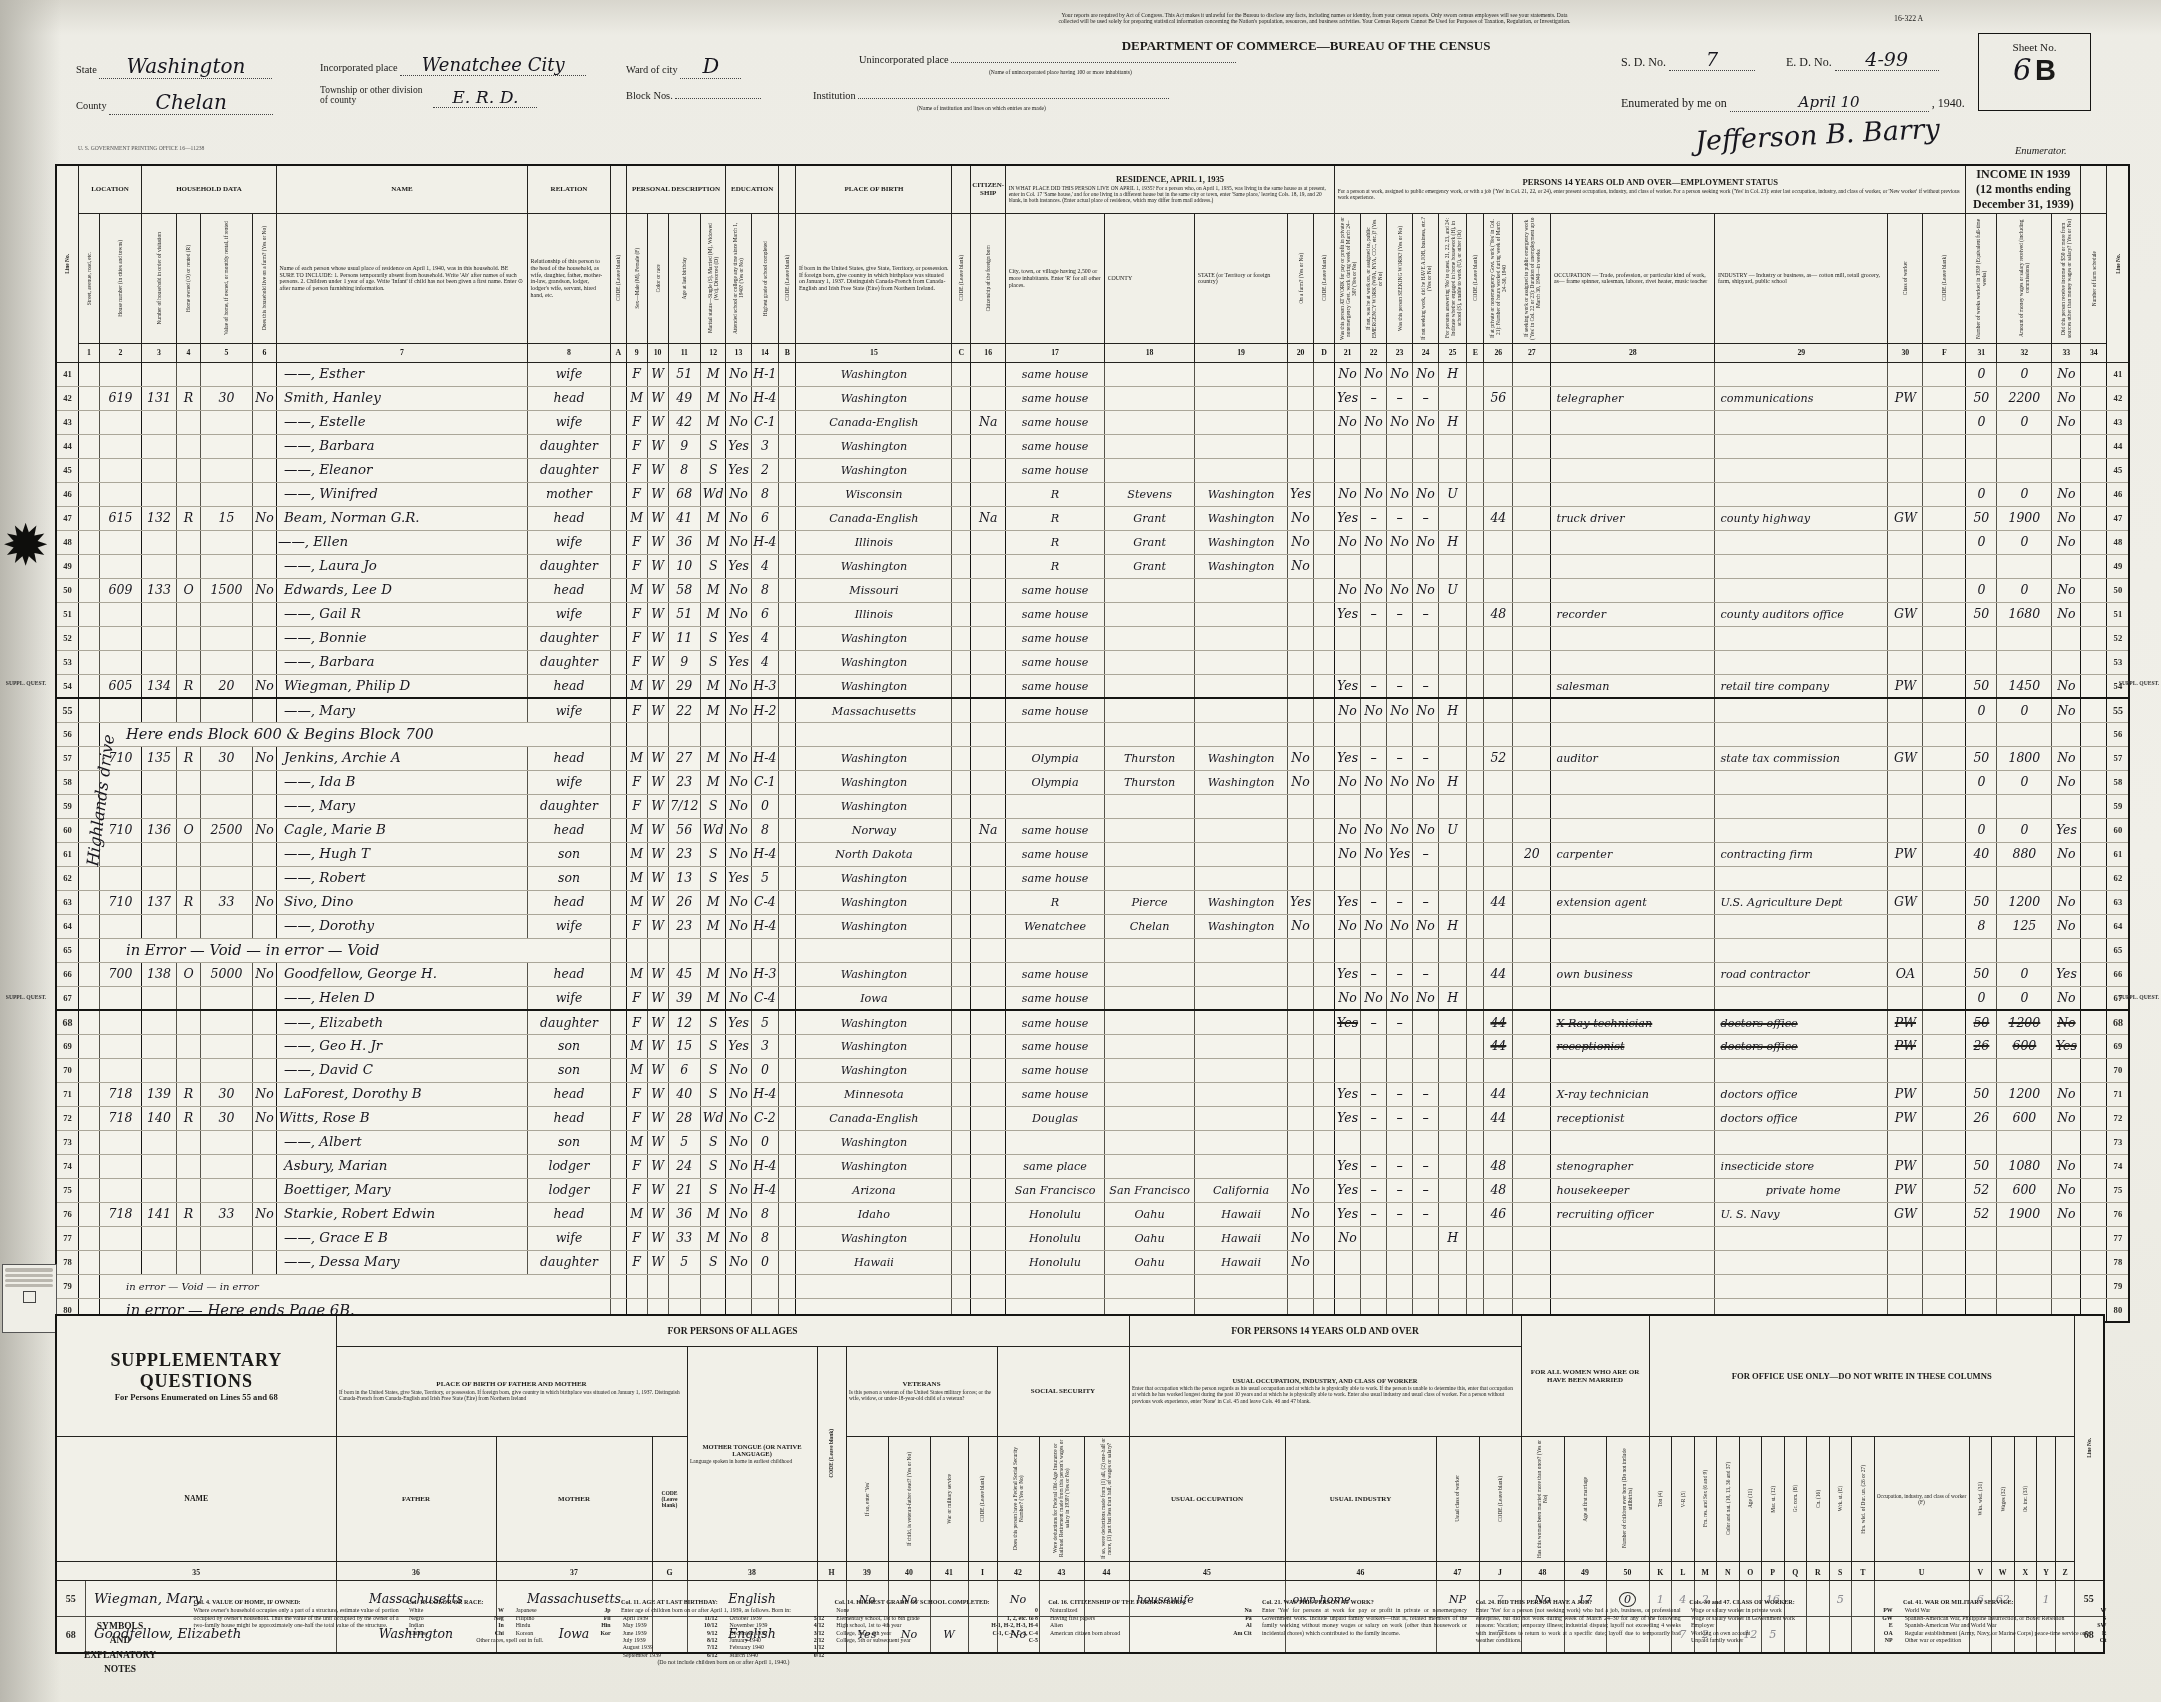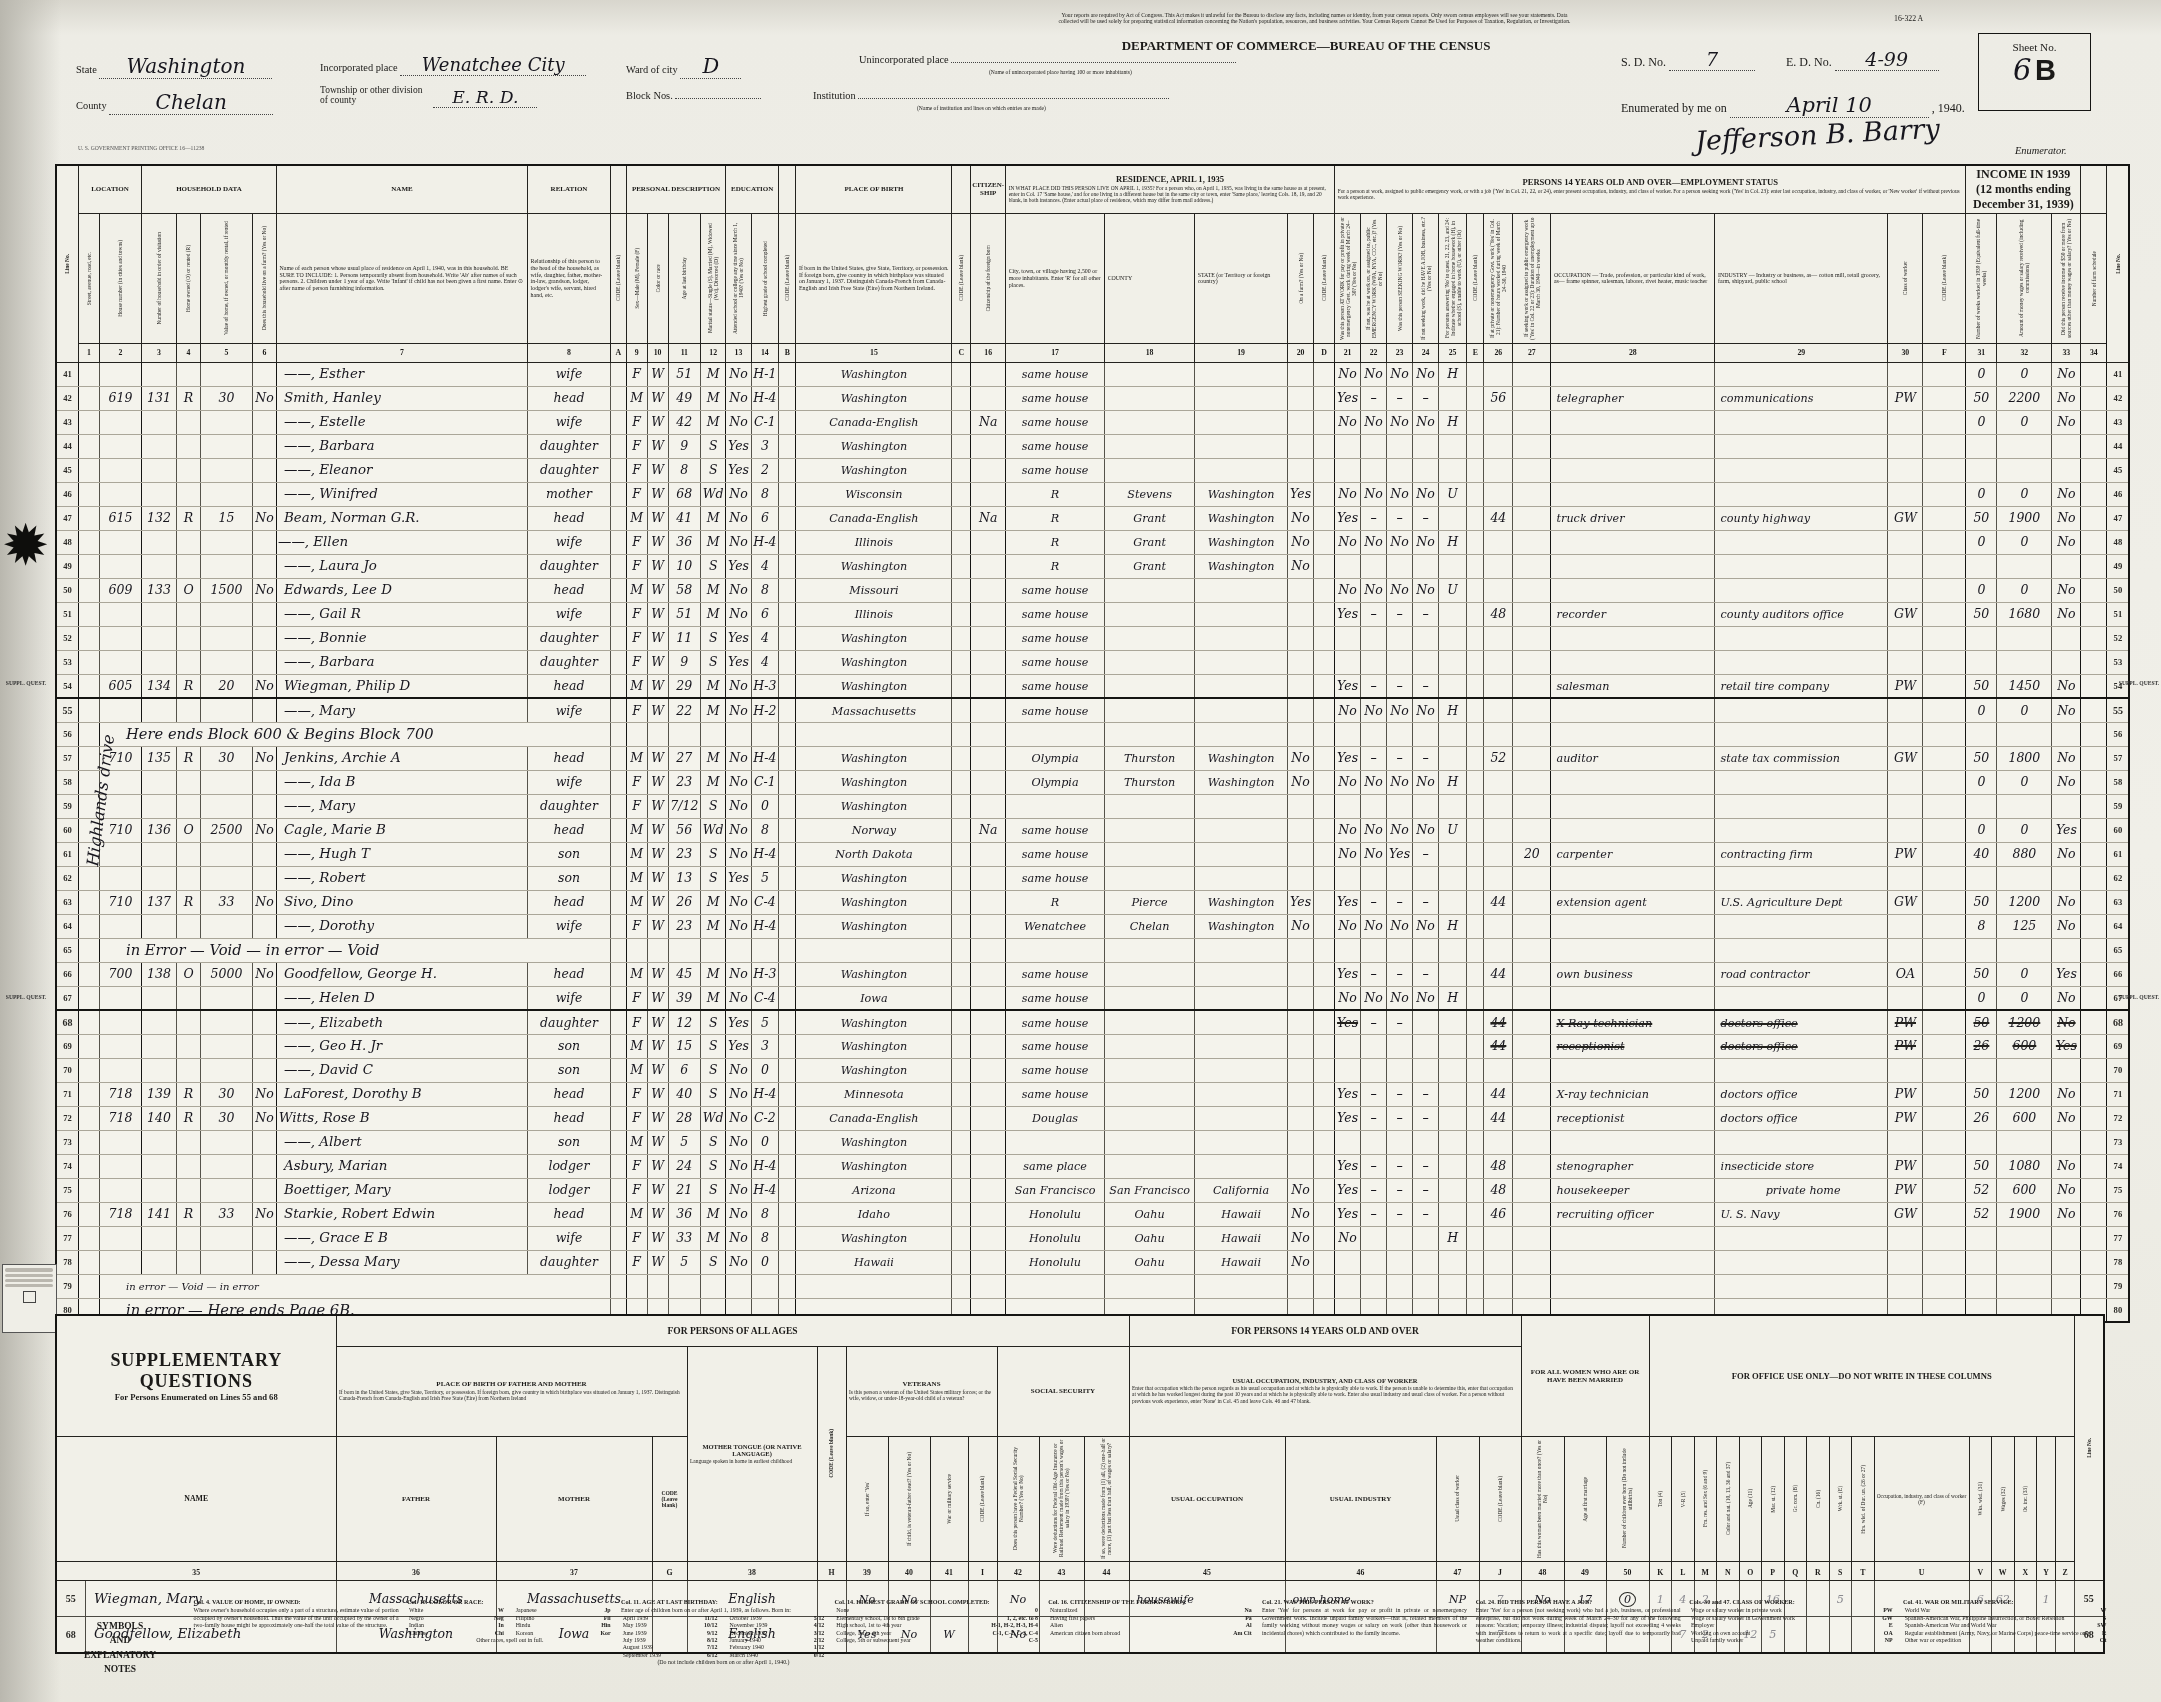--- a/index.html
+++ b/index.html
@@ -115,21 +115,21 @@
   <div class="abs" style="left:1621px;top:48px;font-size:12px;">
     <span>S. D. No.</span>
     <span class="fieldline" style="width:86px;text-align:center;"><span class="hw" style="font-size:19px;">7</span></span>
   </div>
   <div class="abs" style="left:1786px;top:48px;font-size:12px;">
     <span>E. D. No.</span>
     <span class="fieldline" style="width:104px;text-align:center;"><span class="hw" style="font-size:19px;">4-99</span></span>
   </div>
   <div class="abs" style="left:1621px;top:93px;font-size:12px;">
     <span>Enumerated by me on</span>
-    <span class="fieldline" style="width:199px;text-align:center;"><span class="hw" style="font-size:21px;">April 10</span></span>
+    <span class="fieldline" style="width:199px;text-align:center;"><span class="hw" style="font-size:15px;">April 10</span></span>
     <span>, 1940.</span>
   </div>
   <div class="abs sig" style="left:1695px;top:119px;">Jefferson B. Barry</div>
   <div class="abs" style="left:2015px;top:145px;font-size:10.4px;font-style:italic;">Enumerator.</div>
 
   <div class="sheetbox">
     <div style="font-size:11.2px;margin-top:7px;">Sheet No.</div>
     <span class="hw" style="font-size:29px;">6</span>
     <span style="font-size:29px;font-weight:bold;font-family:'Liberation Sans',sans-serif;">B</span>
   </div>

